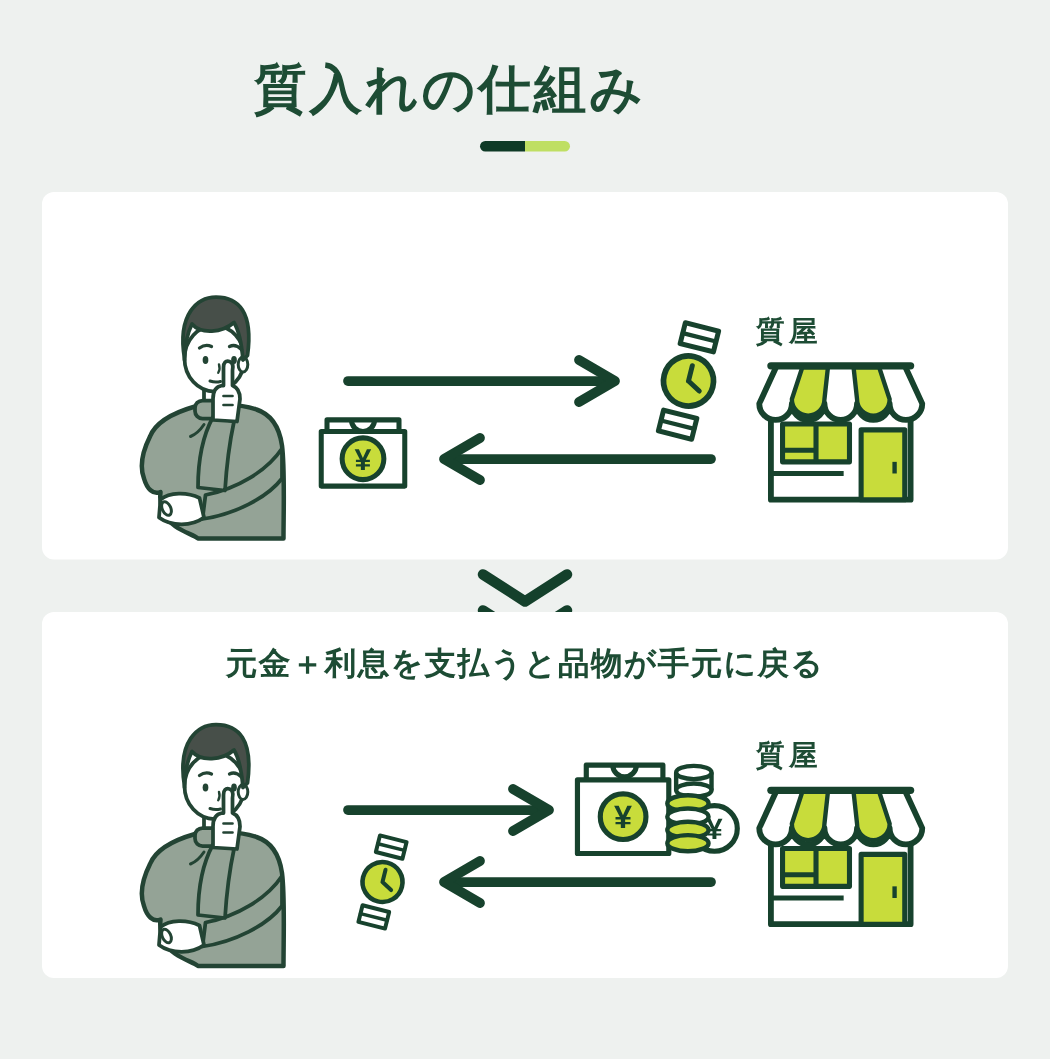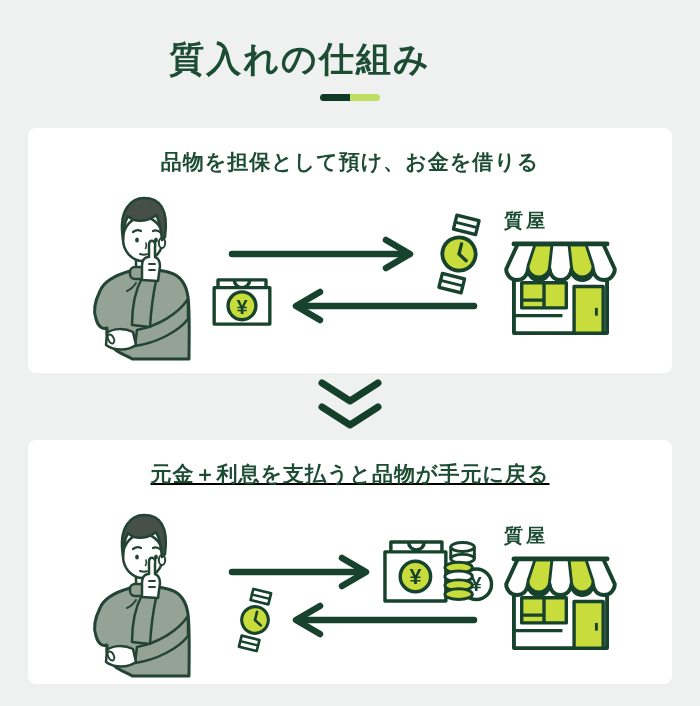--- a/index.html
+++ b/index.html
@@ -23,21 +23,21 @@
     position:absolute;top:94px;left:50%;transform:translateX(-50%);
     display:flex;width:60px;height:7px;
   }
   .title-divider .seg-dark{flex:1;background:#0e3a26;border-radius:4px 0 0 4px;}
   .title-divider .seg-lime{flex:1;background:var(--lime_light);border-radius:0 4px 4px 0;}
 
   .card{
     position:absolute;left:28px;width:644px;background:var(--card);border-radius:8px;
   }
   #card1{top:128px;height:245px;}
-  #card2{top:440px;height:244px;text-decoration:underline;}
+  #card2{top:408px;height:244px;}
   .card h2{
     margin:0;padding-top:20px;text-align:center;
     font-size:21px;font-weight:800;color:var(--heading);letter-spacing:1px;
   }
   .abs{position:absolute;}
   svg{display:block;overflow:visible;}
 
   .shop-label{
     position:absolute;text-align:left;font-size:19px;font-weight:800;
     color:var(--heading);letter-spacing:3px;
@@ -132,21 +132,20 @@
 
 <div class="stage">
 
   <h1 class="title">質入れの仕組み</h1>
   <div class="title-divider">
     <span class="seg-dark"></span>
     <span class="seg-lime"></span>
   </div>
 
   <section class="card" id="card1">
-    <h2>品物を担保として預け、お金を借りる</h2>
 
     <svg class="abs" id="c1-person" viewBox="0 0 100 167">
       <use href="#sym-person"></use>
     </svg>
 
     <svg class="abs" id="c1-arrow-to" width="196" height="32" viewBox="0 0 196 32">
       <g stroke="var(--dark)" stroke-width="6.5" fill="none" stroke-linecap="round" stroke-linejoin="round">
         <path d="M2,16 H176"></path>
           <polyline points="156,2 180,16 156,30"></polyline>
       </g>

